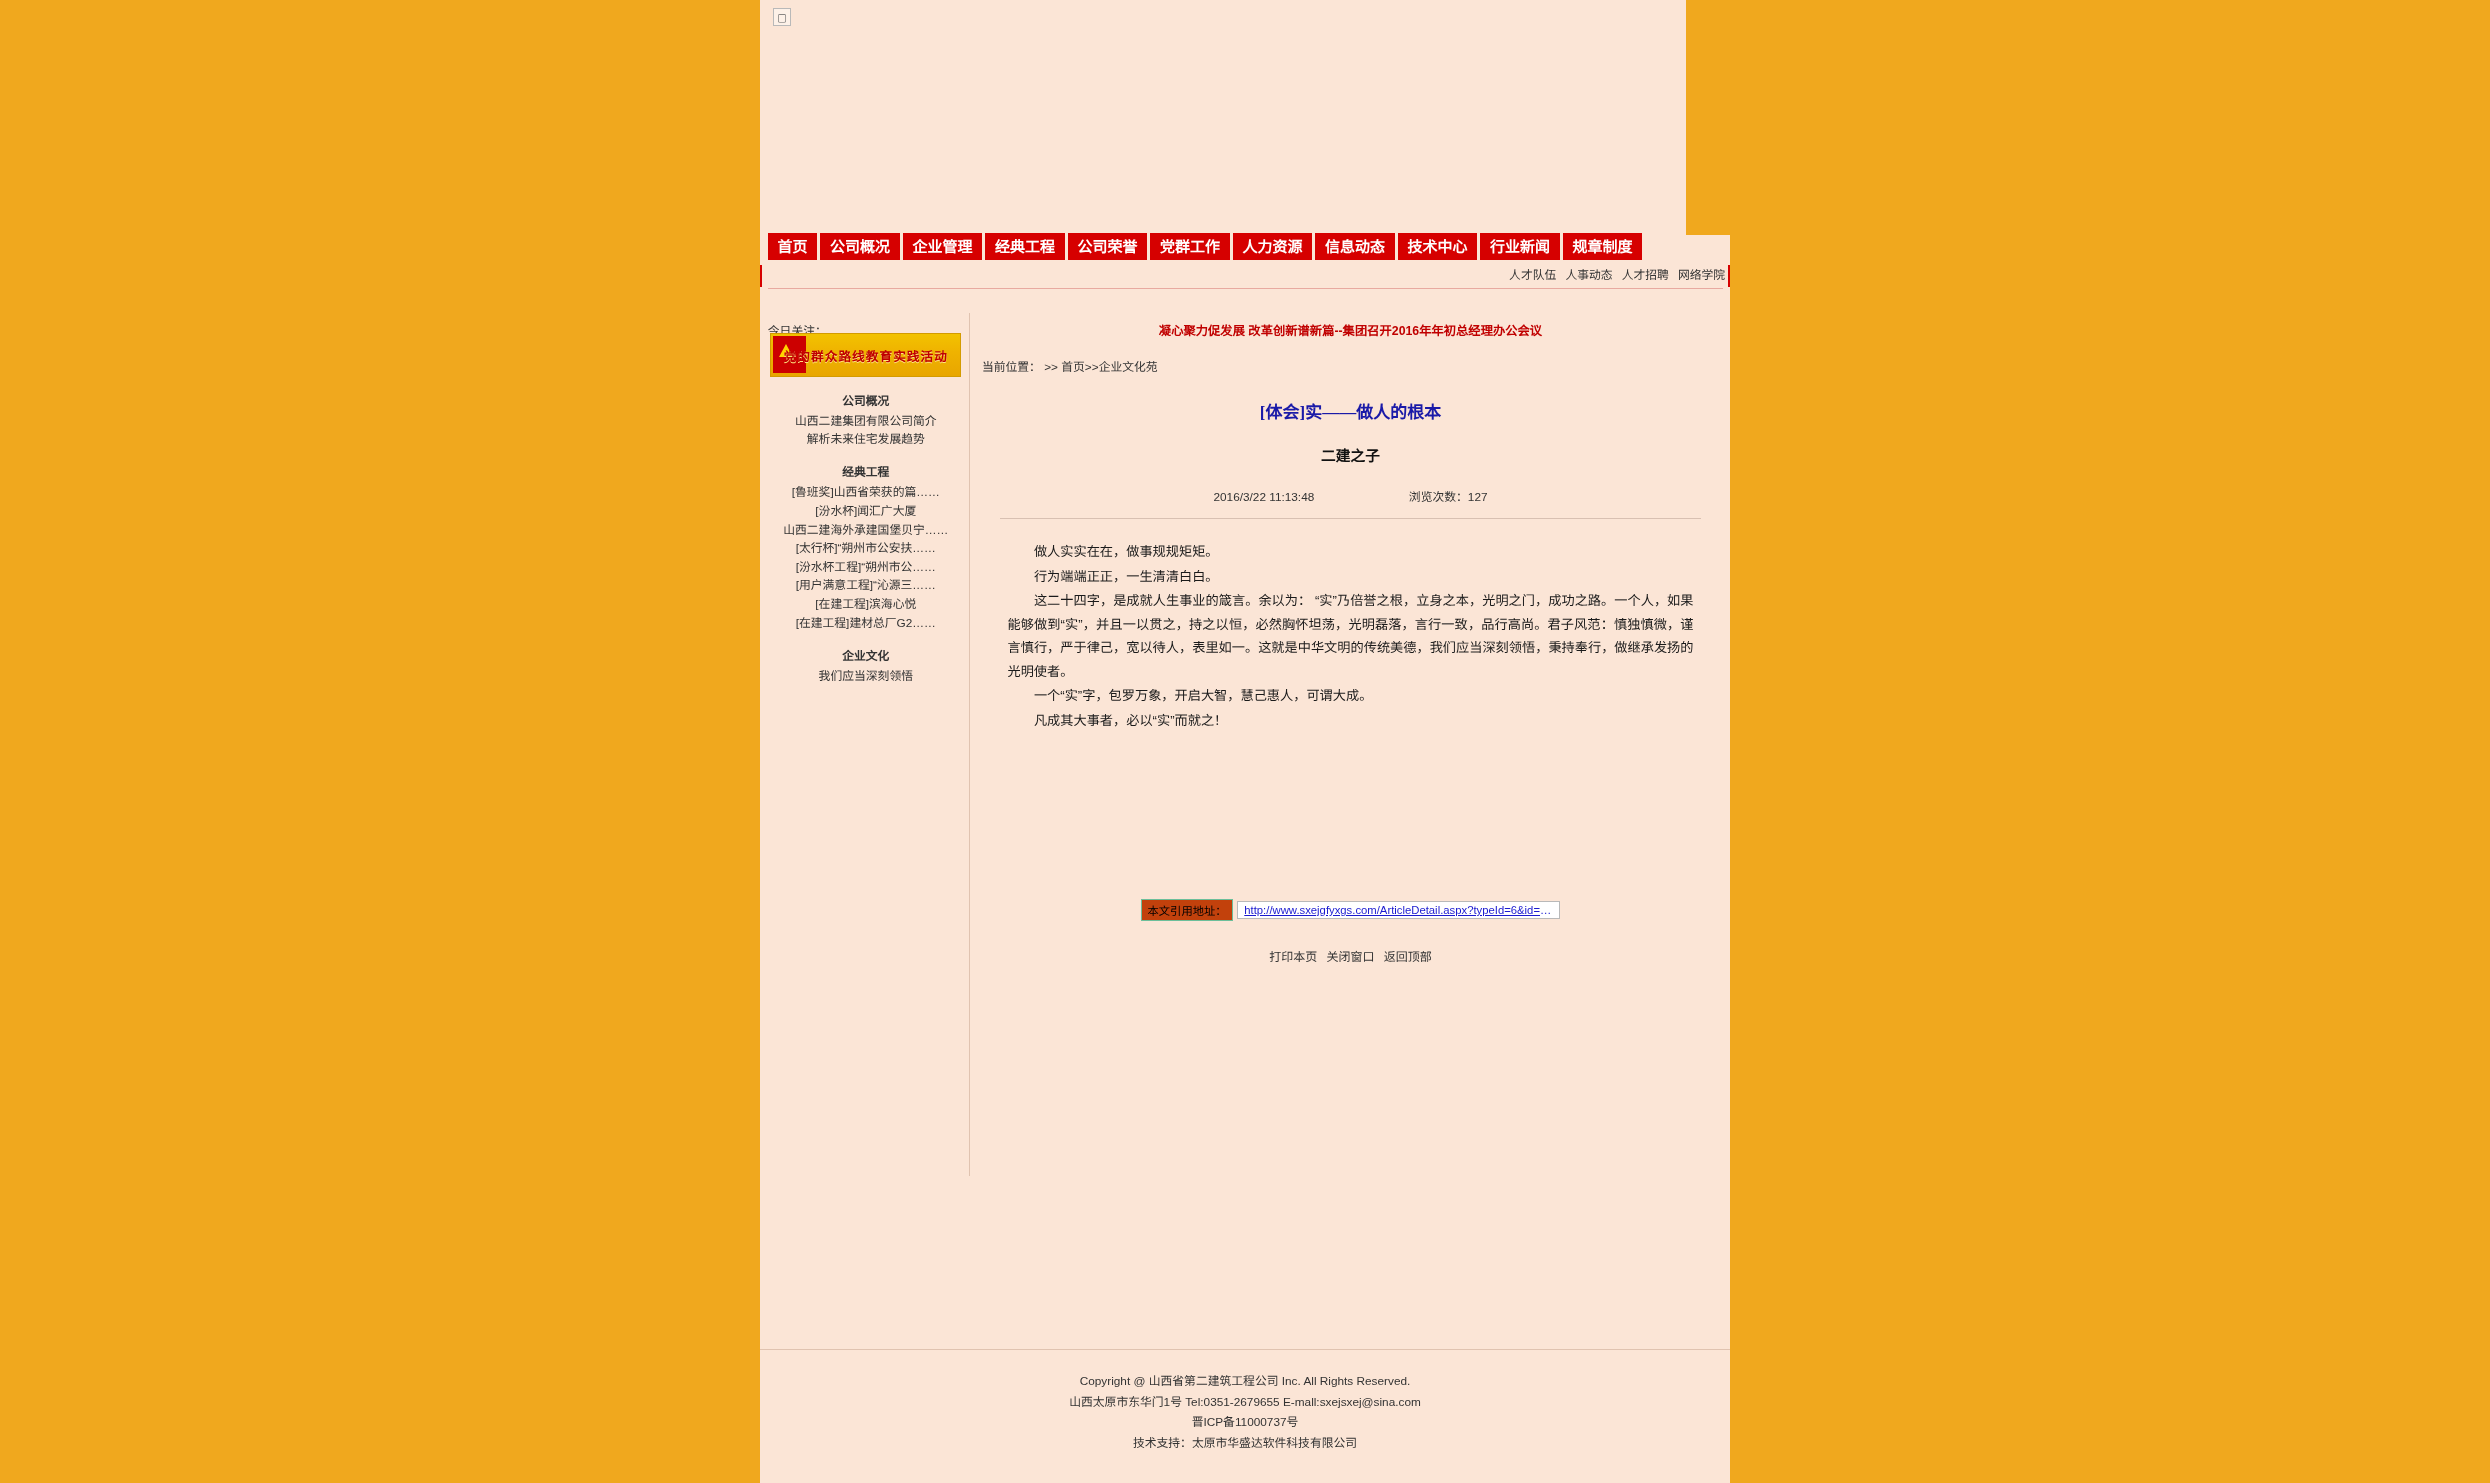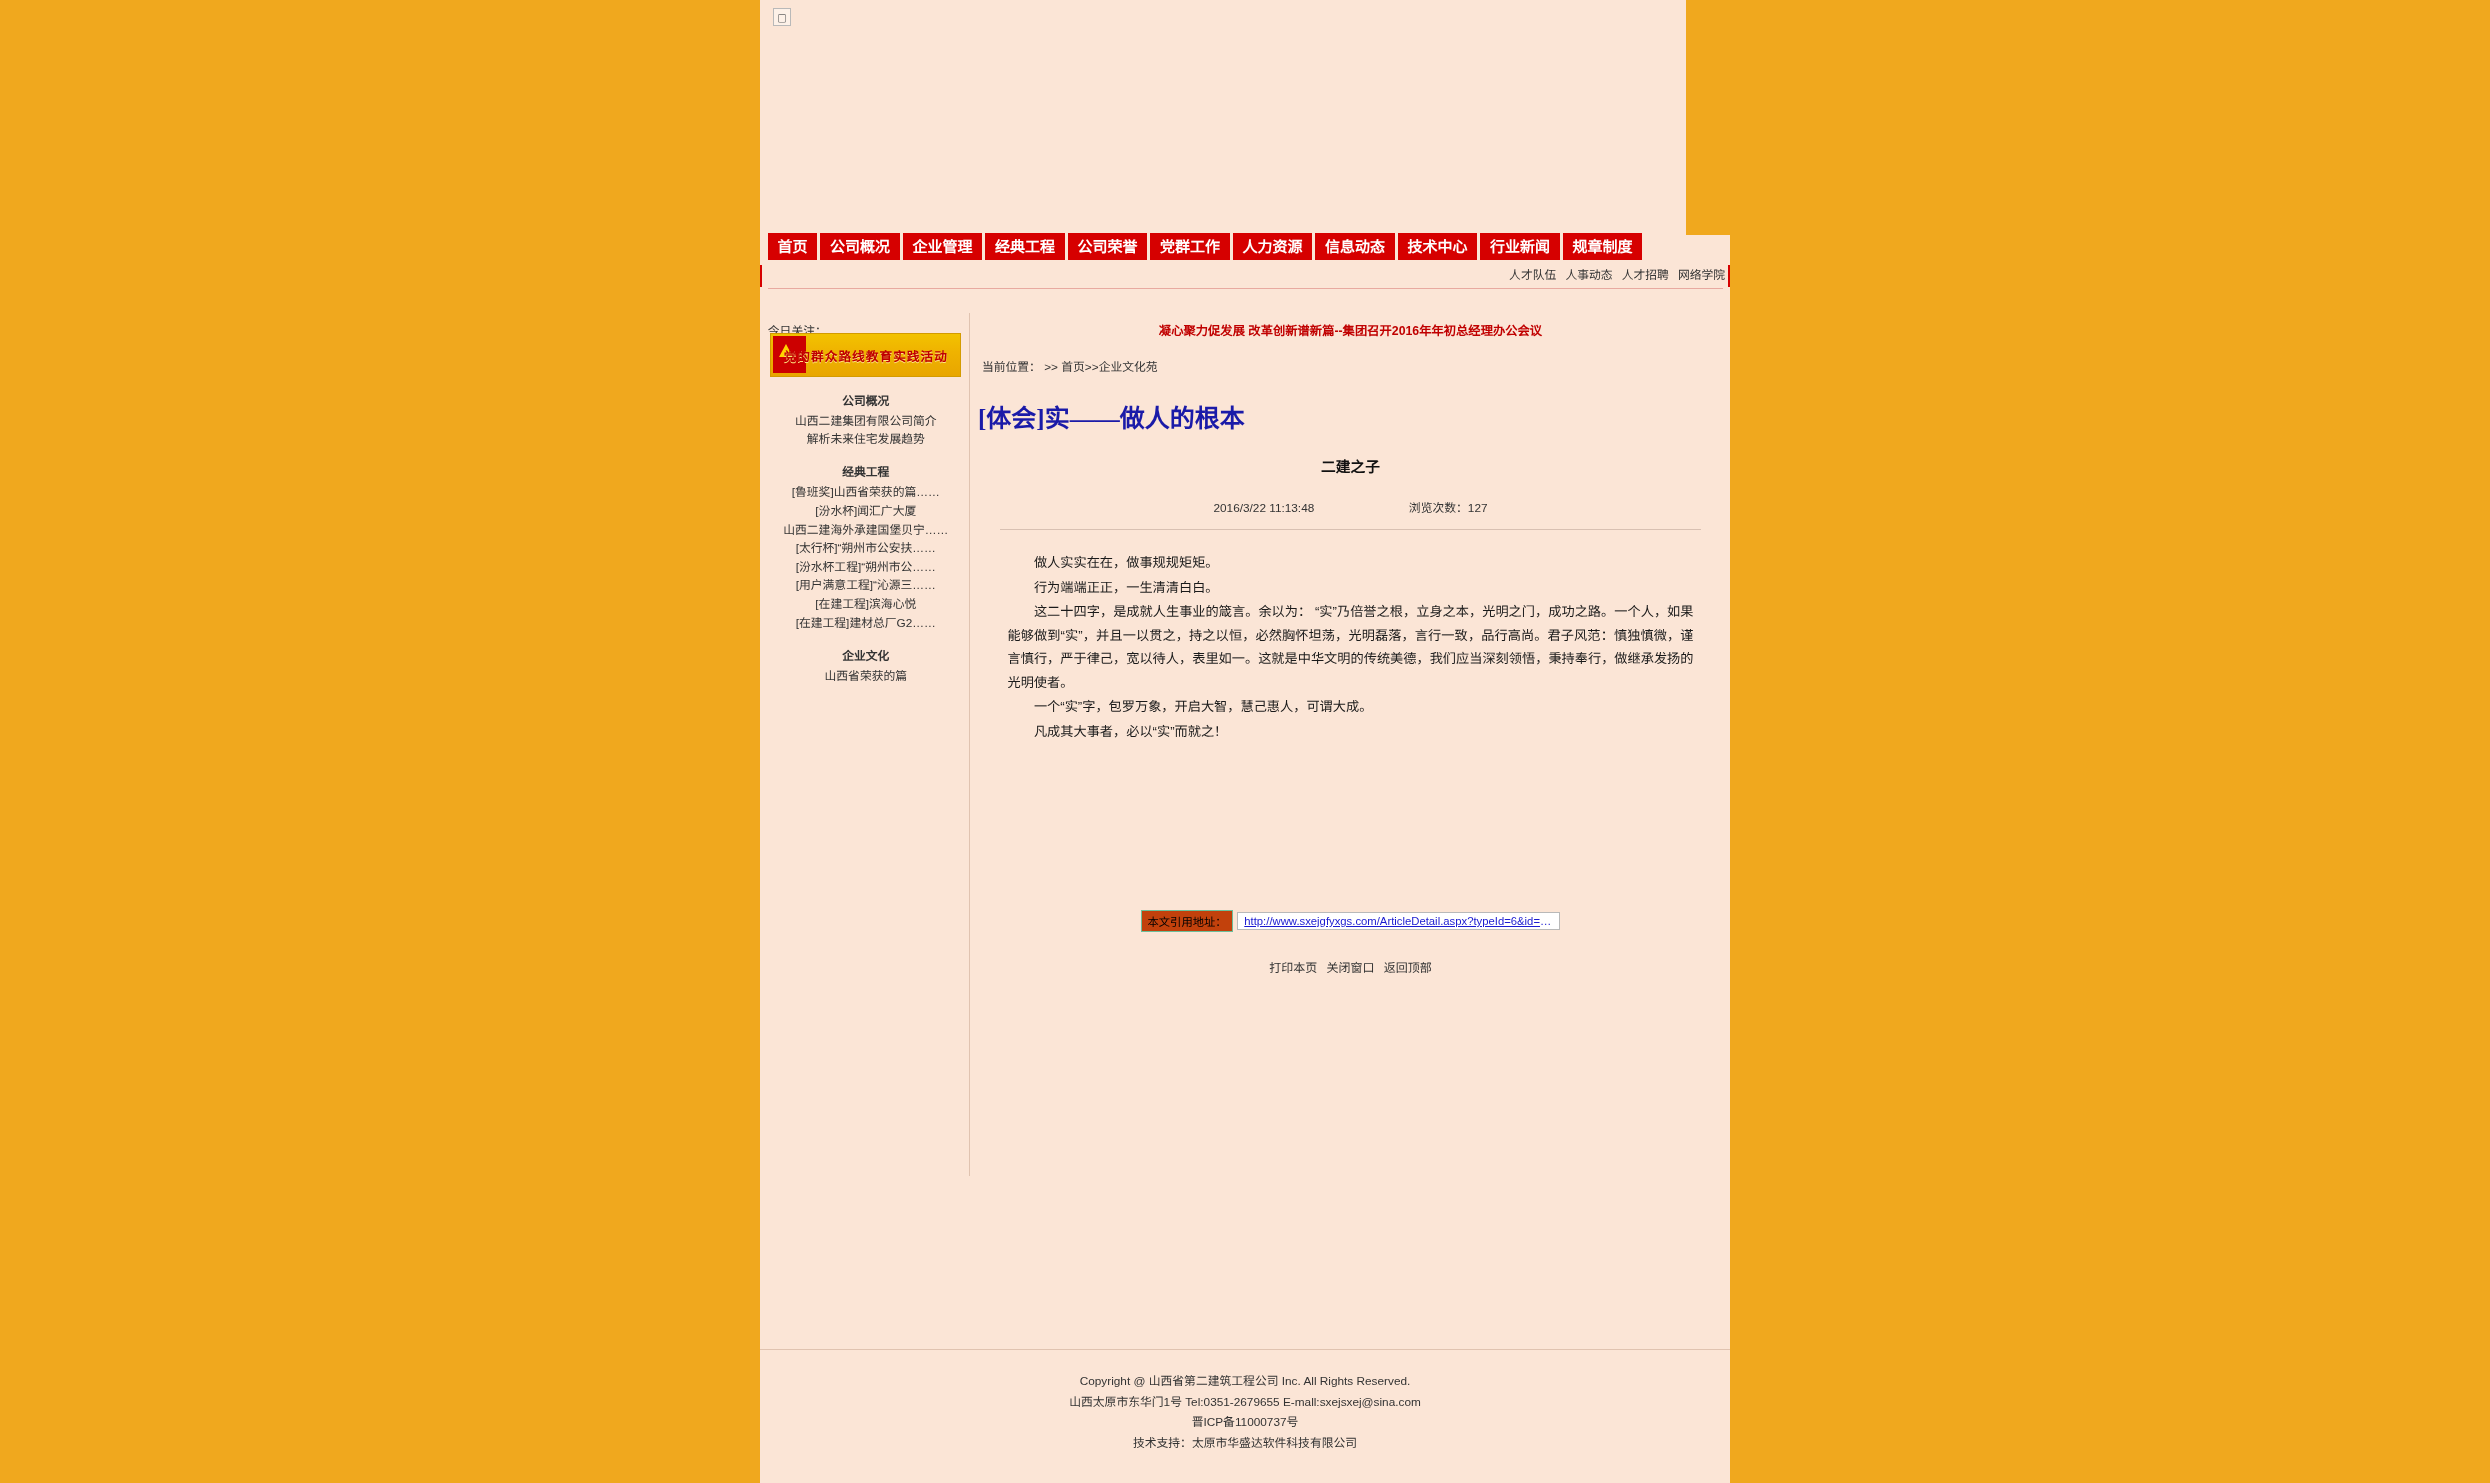--- a/index.html
+++ b/index.html
@@ -197,22 +197,22 @@
     margin-bottom:18px;
   }
   .breadcrumb{
     font-size:11.8px;
     color:#333;
     margin-left:3.9px;
     margin-bottom:23.5px;
   }
   .breadcrumb a{color:#333;text-decoration:none;cursor:pointer;}
   .art-title{
-    text-align:left;
-    font-size:25px;
+    text-align:center;
+    font-size:17px;
     font-weight:bold;
     color:#1a1aa8;
     font-family:"Liberation Serif","DejaVu Serif",serif;
     margin:3.9px 0 21.6px 0;
   }
   .art-sub{
     text-align:center;
     font-size:14.7px;
     font-weight:bold;
     color:#111;
@@ -346,21 +346,21 @@
         <div class="side-link">[鲁班奖]山西省荣获的篇……</div>
         <div class="side-link">[汾水杯]闻汇广大厦</div>
         <div class="side-link">山西二建海外承建国堡贝宁……</div>
         <div class="side-link">[太行杯]“朔州市公安扶……</div>
         <div class="side-link">[汾水杯工程]“朔州市公……</div>
         <div class="side-link">[用户满意工程]“沁源三……</div>
         <div class="side-link">[在建工程]滨海心悦</div>
         <div class="side-link">[在建工程]建材总厂G2……</div>
 
         <div class="side-head">企业文化</div>
-        <div class="side-link">山西省荣获的篇</div>
+        <div class="side-link">我们应当深刻领悟</div>
       </div>
 
       <div class="divider-v"></div>
 
       <div class="right-col">
         <div class="notice">凝心聚力促发展 改革创新谱新篇--集团召开2016年年初总经理办公会议</div>
 
         <div class="breadcrumb">
           <span>当前位置：</span>
           <span>&gt;&gt;</span>

